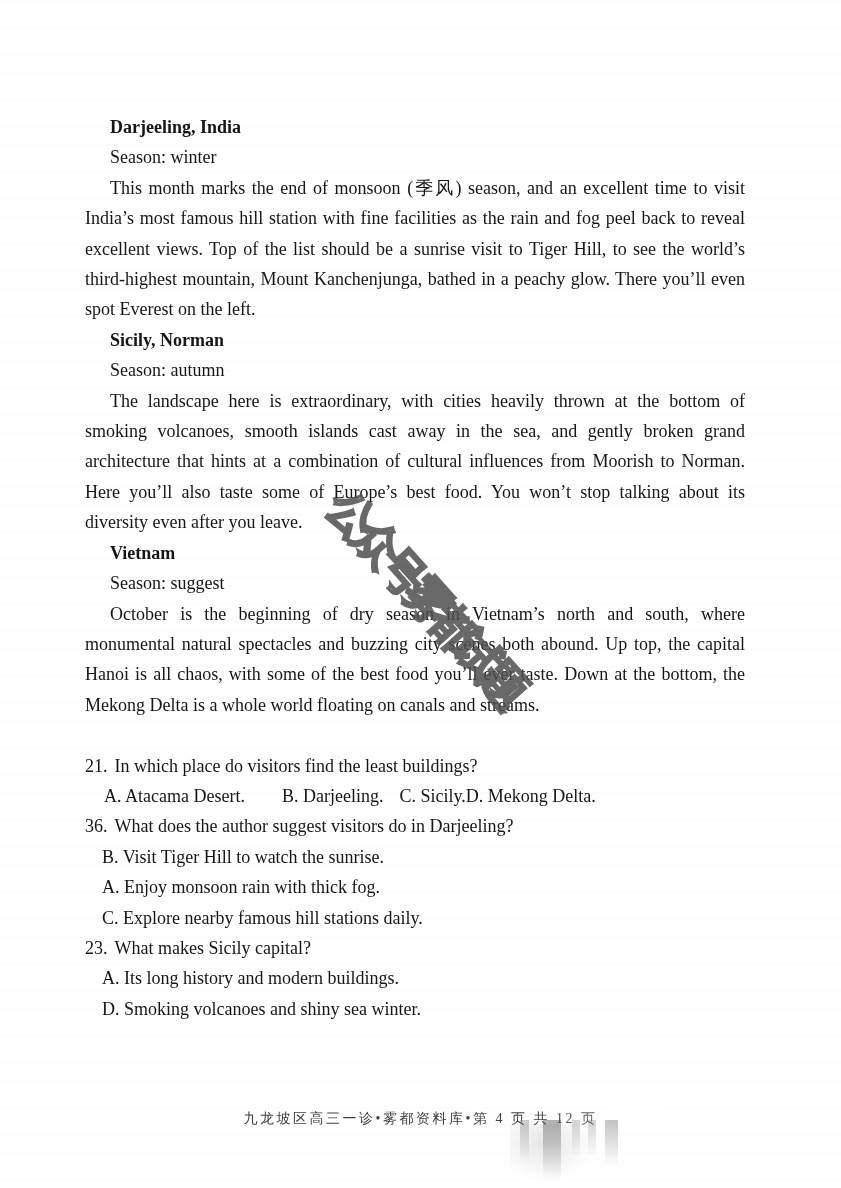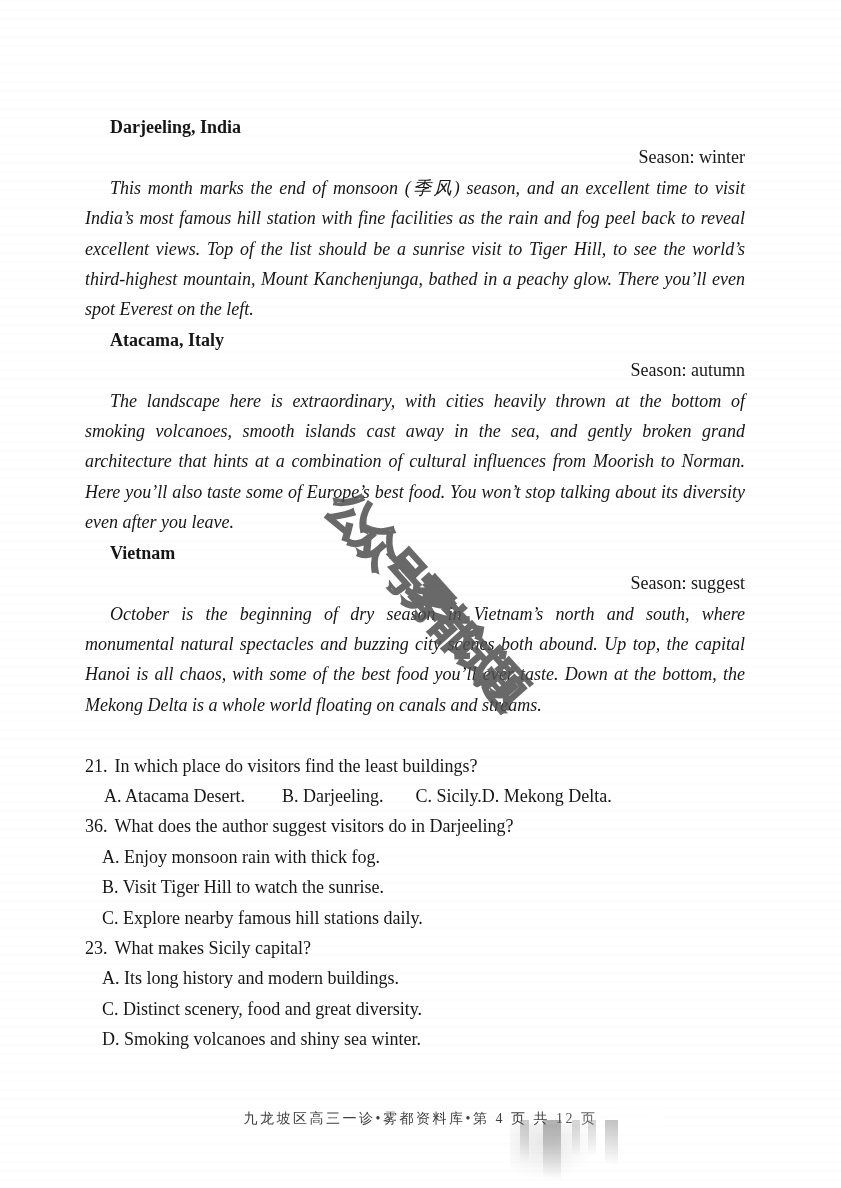--- a/index.html
+++ b/index.html
@@ -17,27 +17,27 @@
   .content {
     position: absolute;
     left: 85px;
     top: 112px;
     width: 660px;
     font-size: 18px;
     line-height: 30.4px;
   }
   p { margin: 0; }
   .heading { font-weight: bold; text-indent: 25px; }
-  .season  { text-indent: 25px; text-align: right; }
-  .para    { text-indent: 25px; text-align: justify; font-style: italic; }
+  .season  { text-indent: 25px; }
+  .para    { text-indent: 25px; text-align: justify; }
   .spacer  { height: 30.4px; }
   .qline .qnum { margin-right: 7px; }
   .opts-inline { padding-left: 19px; white-space: nowrap; }
   .opts-inline .oi-a { margin-right: 37px; }
-  .opts-inline .oi-b { margin-right: 32px; }
+  .opts-inline .oi-b { margin-right: 16px; }
   .opts-inline .oi-c { }
   .opt-line { padding-left: 17px; }
 
   .watermark-svg {
     position: absolute;
     left: 0; top: 0;
     pointer-events: none;
     opacity: 0.85;
   }
   .watermark-text {
@@ -85,21 +85,21 @@
 
   <main class="content">
 
     <section>
       <p class="heading">Darjeeling, India</p>
       <p class="season">Season: winter</p>
       <p class="para">This month marks the end of monsoon (季风) season, and an excellent time to visit India’s most famous hill station with fine facilities as the rain and fog peel back to reveal excellent views. Top of the list should be a sunrise visit to Tiger Hill, to see the world’s third-highest mountain, Mount Kanchenjunga, bathed in a peachy glow. There you’ll even spot Everest on the left.</p>
     </section>
 
     <section>
-      <p class="heading">Atacama, Italy</p>
+      <p class="heading">Sicily, Norman</p>
       <p class="season">Season: autumn</p>
       <p class="para">The landscape here is extraordinary, with cities heavily thrown at the bottom of smoking volcanoes, smooth islands cast away in the sea, and gently broken grand architecture that hints at a combination of cultural influences from Moorish to Norman. Here you’ll also taste some of Europe’s best food. You won’t stop talking about its diversity even after you leave.</p>
     </section>
 
     <section>
       <p class="heading">Vietnam</p>
       <p class="season">Season: suggest</p>
       <p class="para">October is the beginning of dry season in Vietnam’s north and south, where monumental natural spectacles and buzzing city scenes both abound. Up top, the capital Hanoi is all chaos, with some of the best food you’ll ever taste. Down at the bottom, the Mekong Delta is a whole world floating on canals and streams.</p>
     </section>
 
@@ -111,31 +111,30 @@
       </p>
       <p class="opts-inline">
         <span class="oi-a">A. Atacama Desert.</span><span class="oi-b">B. Darjeeling.</span><span class="oi-c">C. Sicily.</span><span>D. Mekong Delta.</span>
       </p>
     </section>
 
     <section>
       <p class="qline">
         <span class="qnum">36.</span><span>What does the author suggest visitors do in Darjeeling?</span>
       </p>
+      <p class="opt-line">B. Visit Tiger Hill to watch the sunrise.</p>
       <p class="opt-line">A. Enjoy monsoon rain with thick fog.</p>
-      <p class="opt-line">B. Visit Tiger Hill to watch the sunrise.</p>
       <p class="opt-line">C. Explore nearby famous hill stations daily.</p>
     </section>
 
     <section>
       <p class="qline">
         <span class="qnum">23.</span><span>What makes Sicily capital?</span>
       </p>
       <p class="opt-line">A. Its long history and modern buildings.</p>
-      <p class="opt-line">C. Distinct scenery, food and great diversity.</p>
       <p class="opt-line">D. Smoking volcanoes and shiny sea winter.</p>
     </section>
 
   </main>
 
   <svg class="watermark-svg" width="841" height="1188" viewBox="0 0 841 1188" xmlns="http://www.w3.org/2000/svg">
     <g transform="translate(352,515) rotate(48)">
       <text class="watermark-text" x="-23" y="16" font-size="46" letter-spacing="-8" fill="none" stroke="#4f4f4f" stroke-width="2.2">公众号雾都试题</text>
     </g>
   </svg>

